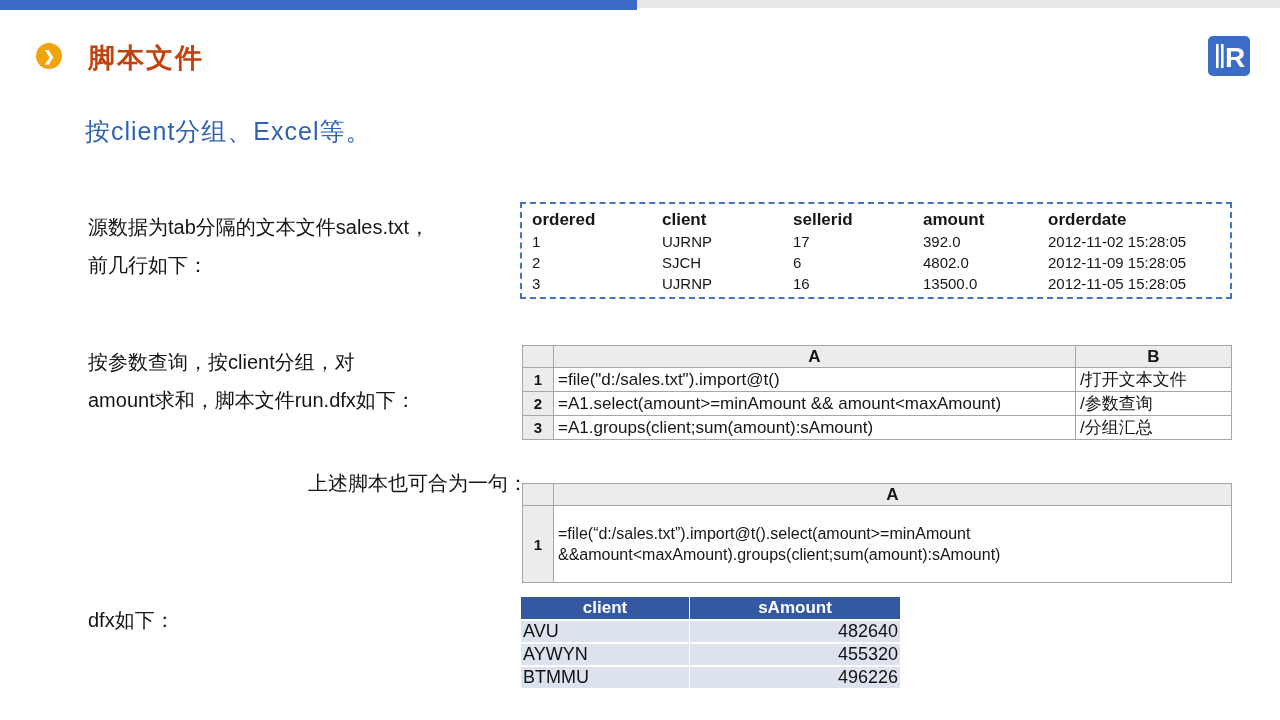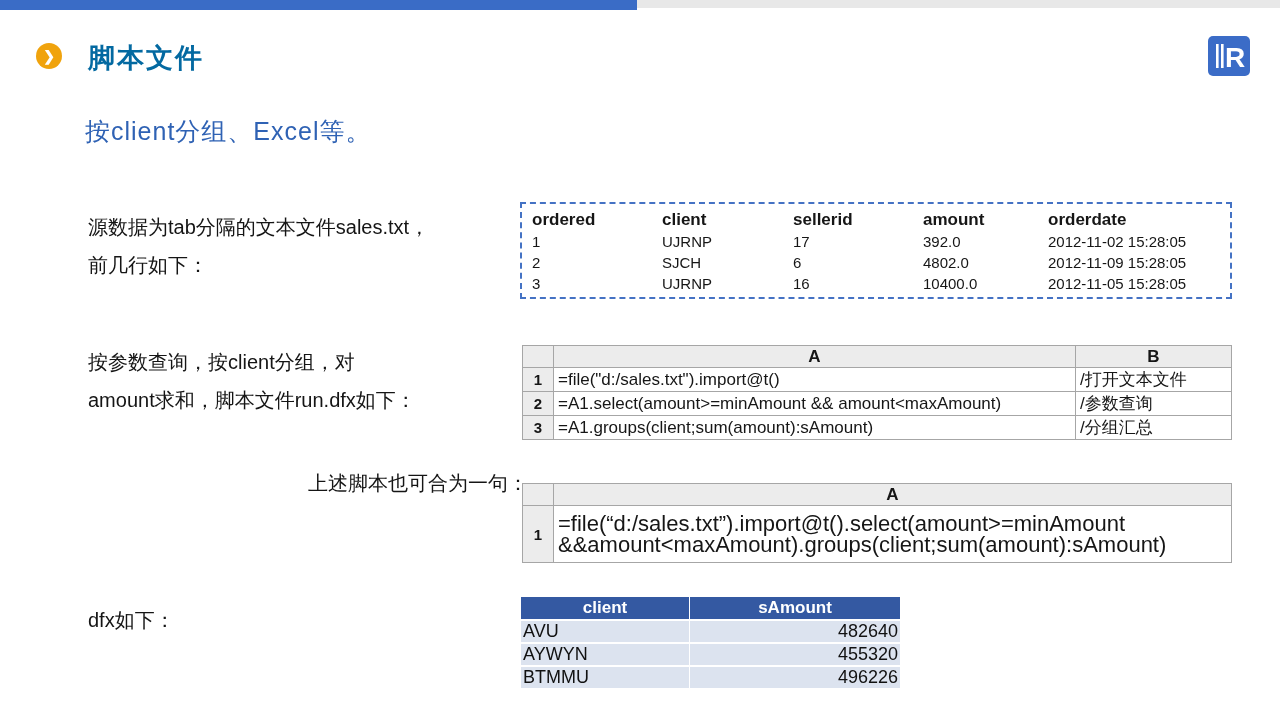--- a/index.html
+++ b/index.html
@@ -14,21 +14,21 @@
   .topbar-gray { position:absolute; left:637px; top:0; width:643px; height:8px; background:#e8e8e8; }
 
   
   .title-icon {
     position:absolute; left:36px; top:43px; width:26px; height:26px; border-radius:50%;
     background:#f0a30d; color:#ffffff; display:flex; align-items:center; justify-content:center;
     font-size:14px; font-weight:bold; line-height:1;
   }
   .page-title {
     position:absolute; left:88px; top:40px; font-size:27px; font-weight:700;
-    color:#0369a1; letter-spacing:2px;
+    color:#c2410c; letter-spacing:2px;
   }
   .logo { position:absolute; left:1208px; top:36px; width:42px; height:40px; }
 
   .subtitle {
     position:absolute; left:85px; top:115px; font-size:25px; color:#2f62b4; letter-spacing:1px;
   }
 
   
   .para { position:absolute; left:88px; width:440px; font-size:20px; line-height:38px; color:#151515; }
   #para1 { top:208px; }
@@ -51,21 +51,21 @@
     font-size:17px; background:#ffffff;
   }
   .grid-table td, .grid-table th {
     border:1px solid #a6a6a6; height:22px; padding:0 4px;
     box-sizing:border-box; overflow:hidden; white-space:nowrap;
   }
   .grid-table .hdr { background:#ececec; text-align:center; font-weight:bold; font-size:17px; }
   .grid-table .num { background:#ececec; text-align:center; font-weight:bold; font-size:15px; }
   #script-table { left:522px; top:345px; width:710px; }
   #oneliner-table { left:522px; top:483px; width:710px; }
-  #oneliner-table .multiline { white-space:normal; line-height:21px; padding:7px 4px; height:46px; font-size:22px; }
+  #oneliner-table .multiline { white-space:normal; line-height:21px; padding:17px 4px; height:46px; font-size:16px; }
 
   
   .result-table {
     position:absolute; left:520px; top:595px; width:381px;
     border-collapse:separate; border-spacing:1px 2px; table-layout:fixed;
   }
   .result-table th {
     background:#3459a2; color:#ffffff; font-weight:bold; font-size:17px;
     height:22px; text-align:center; padding:0;
   }
@@ -137,21 +137,21 @@
         <td>2</td>
         <td>SJCH</td>
         <td>6</td>
         <td>4802.0</td>
         <td>2012-11-09 15:28:05</td>
       </tr>
       <tr>
         <td>3</td>
         <td>UJRNP</td>
         <td>16</td>
-        <td>10400.0</td>
+        <td>13500.0</td>
         <td>2012-11-05 15:28:05</td>
       </tr>
     </tbody>
   </table>
 </div>
 
 <table class="grid-table" id="script-table">
   <colgroup>
       <col style="width:31px">
       <col style="width:522px">

